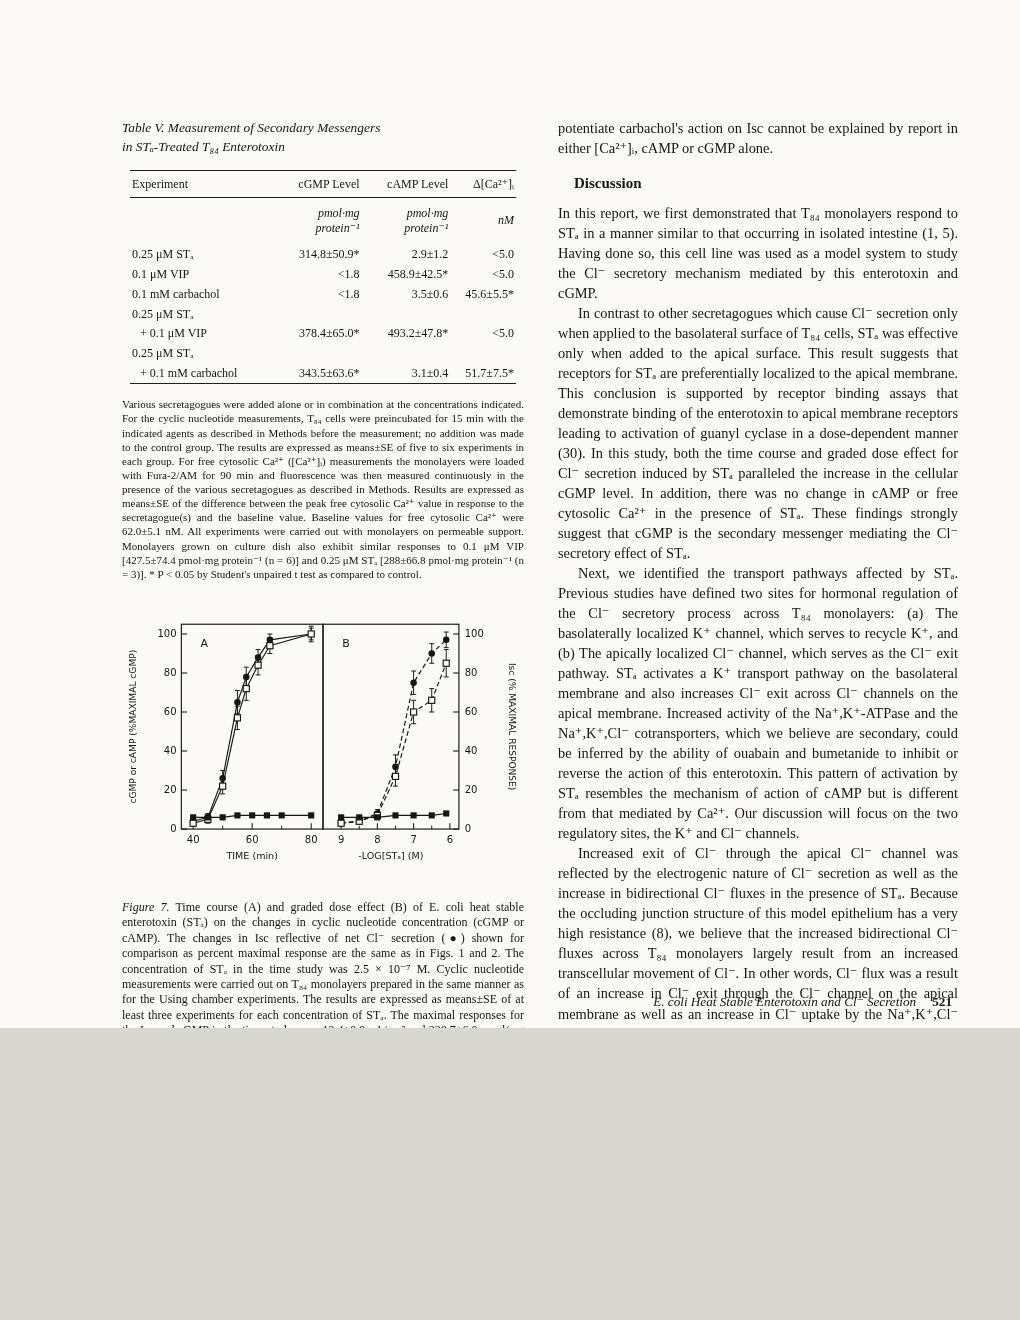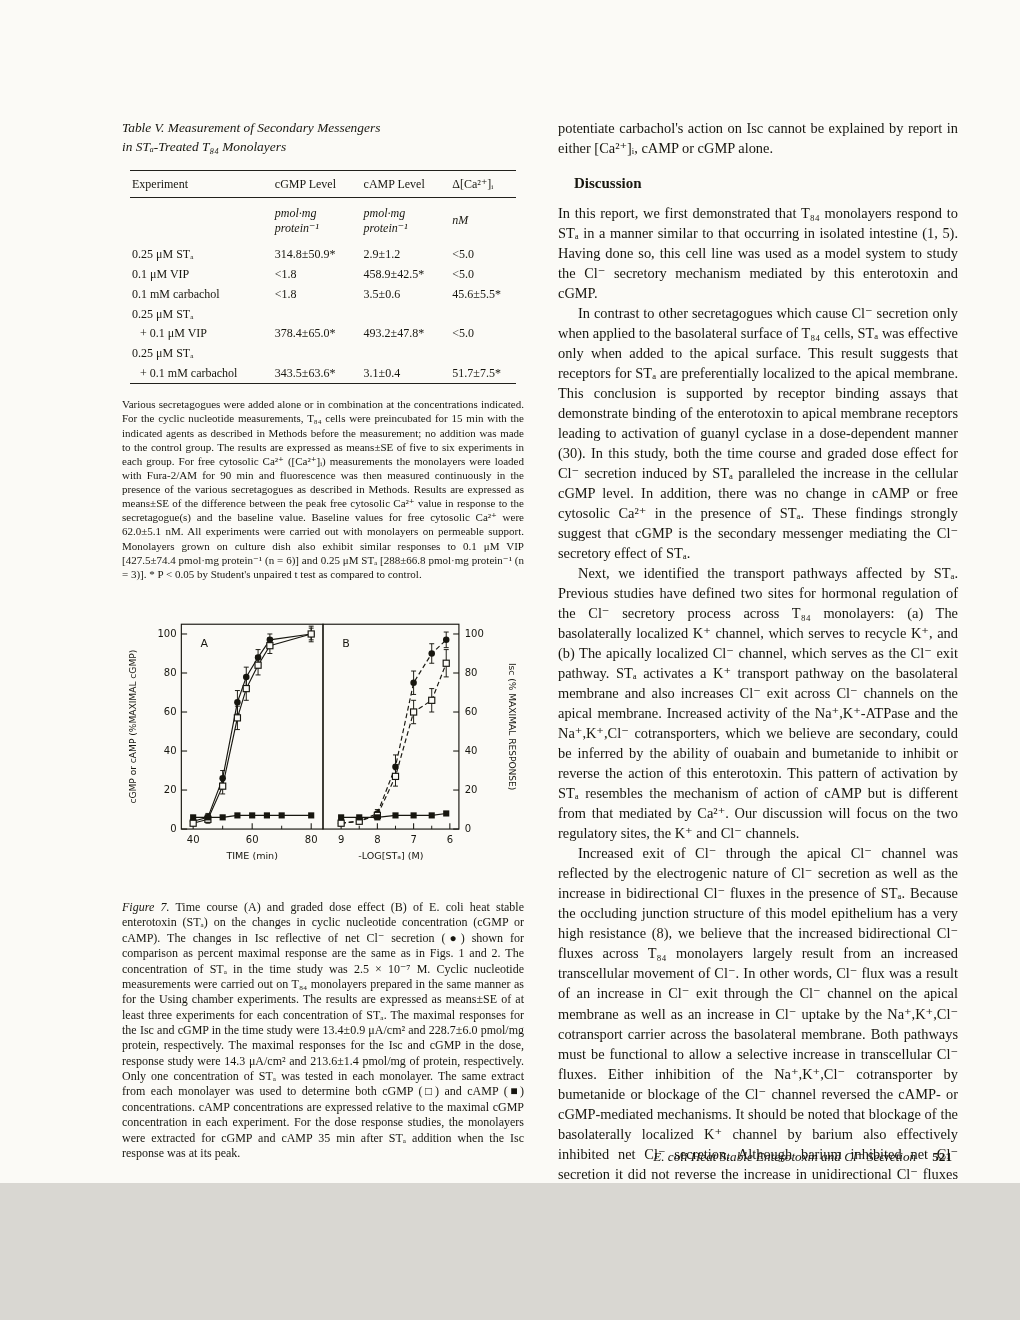--- a/index.html
+++ b/index.html
@@ -1,35 +1,35 @@
 <!DOCTYPE html>
 <html><head>
 <meta charset="utf-8">
 <style>
   * { margin:0; padding:0; box-sizing:border-box; }
   html,body { background:#d9d7d2; }
   .page {
-    width:1020px; height:1183px; margin:0 auto;
+    width:1020px; height:1028px; margin:0 auto;
     background:#fbfaf6; color:#17160f; position:relative; overflow:hidden;
     font-family:"Liberation Serif","DejaVu Serif",serif;
   }
   .cols { display:flex; gap:34px; padding:118px 62px 0 122px; }
   .col-left { flex:0 0 402px; width:402px; }
   .col-right { flex:1 1 auto; font-size:14.4px; line-height:1.39; text-align:justify; }
 
   
   .table-title { font-style:italic; font-size:13.4px; line-height:1.45; margin-bottom:13px; }
   table.datatable { width:96%; margin-left:2%; border-collapse:collapse; font-size:12px;
     border-top:1.4px solid #22211c; border-bottom:1.4px solid #22211c; }
   table.datatable thead tr.hdr th { font-weight:normal; border-bottom:1px solid #22211c;
     padding:6px 2px 5px; vertical-align:bottom; }
   table.datatable tr.units td { font-style:italic; padding:8px 2px 9px; }
   table.datatable tbody td { padding:2.4px 2px; }
   .c-exp { text-align:left;margin-top:42px; }
-  .c-val { text-align:left;margin-top:17px; }
+  .c-val { text-align:right;margin-top:17px; }
   td.indent { padding-left:10px !important; }
   .footnote { margin-top:13px; font-size:11px; line-height:1.285; text-align:justify; }
 
   
   .figure { margin:26px 0 4px; }
   .chart-svg { width:100%; display:block; }
   .chart-svg text { font-family:"DejaVu Sans","Liberation Sans",sans-serif; fill:#17160f; }
   .caption { margin-top:6px; font-size:12px; line-height:1.28; text-align:justify; }
   .cap-label { font-style:italic; }
 
@@ -46,21 +46,21 @@
 </style>
 </head>
 <body>
 
 <div class="page">
   <div class="cols">
 
     <div class="col-left">
       <div class="table-title">
         <span>Table V. Measurement of Secondary Messengers</span><br>
-        <span>in STₐ-Treated T₈₄ Monolayers</span>
+        <span>in STₐ-Treated T₈₄ Enterotoxin</span>
       </div>
 
       <table class="datatable">
         <colgroup>
           <col style="width:37%">
             <col style="width:23%">
             <col style="width:23%">
             <col style="width:17%">
         </colgroup>
         <thead>

